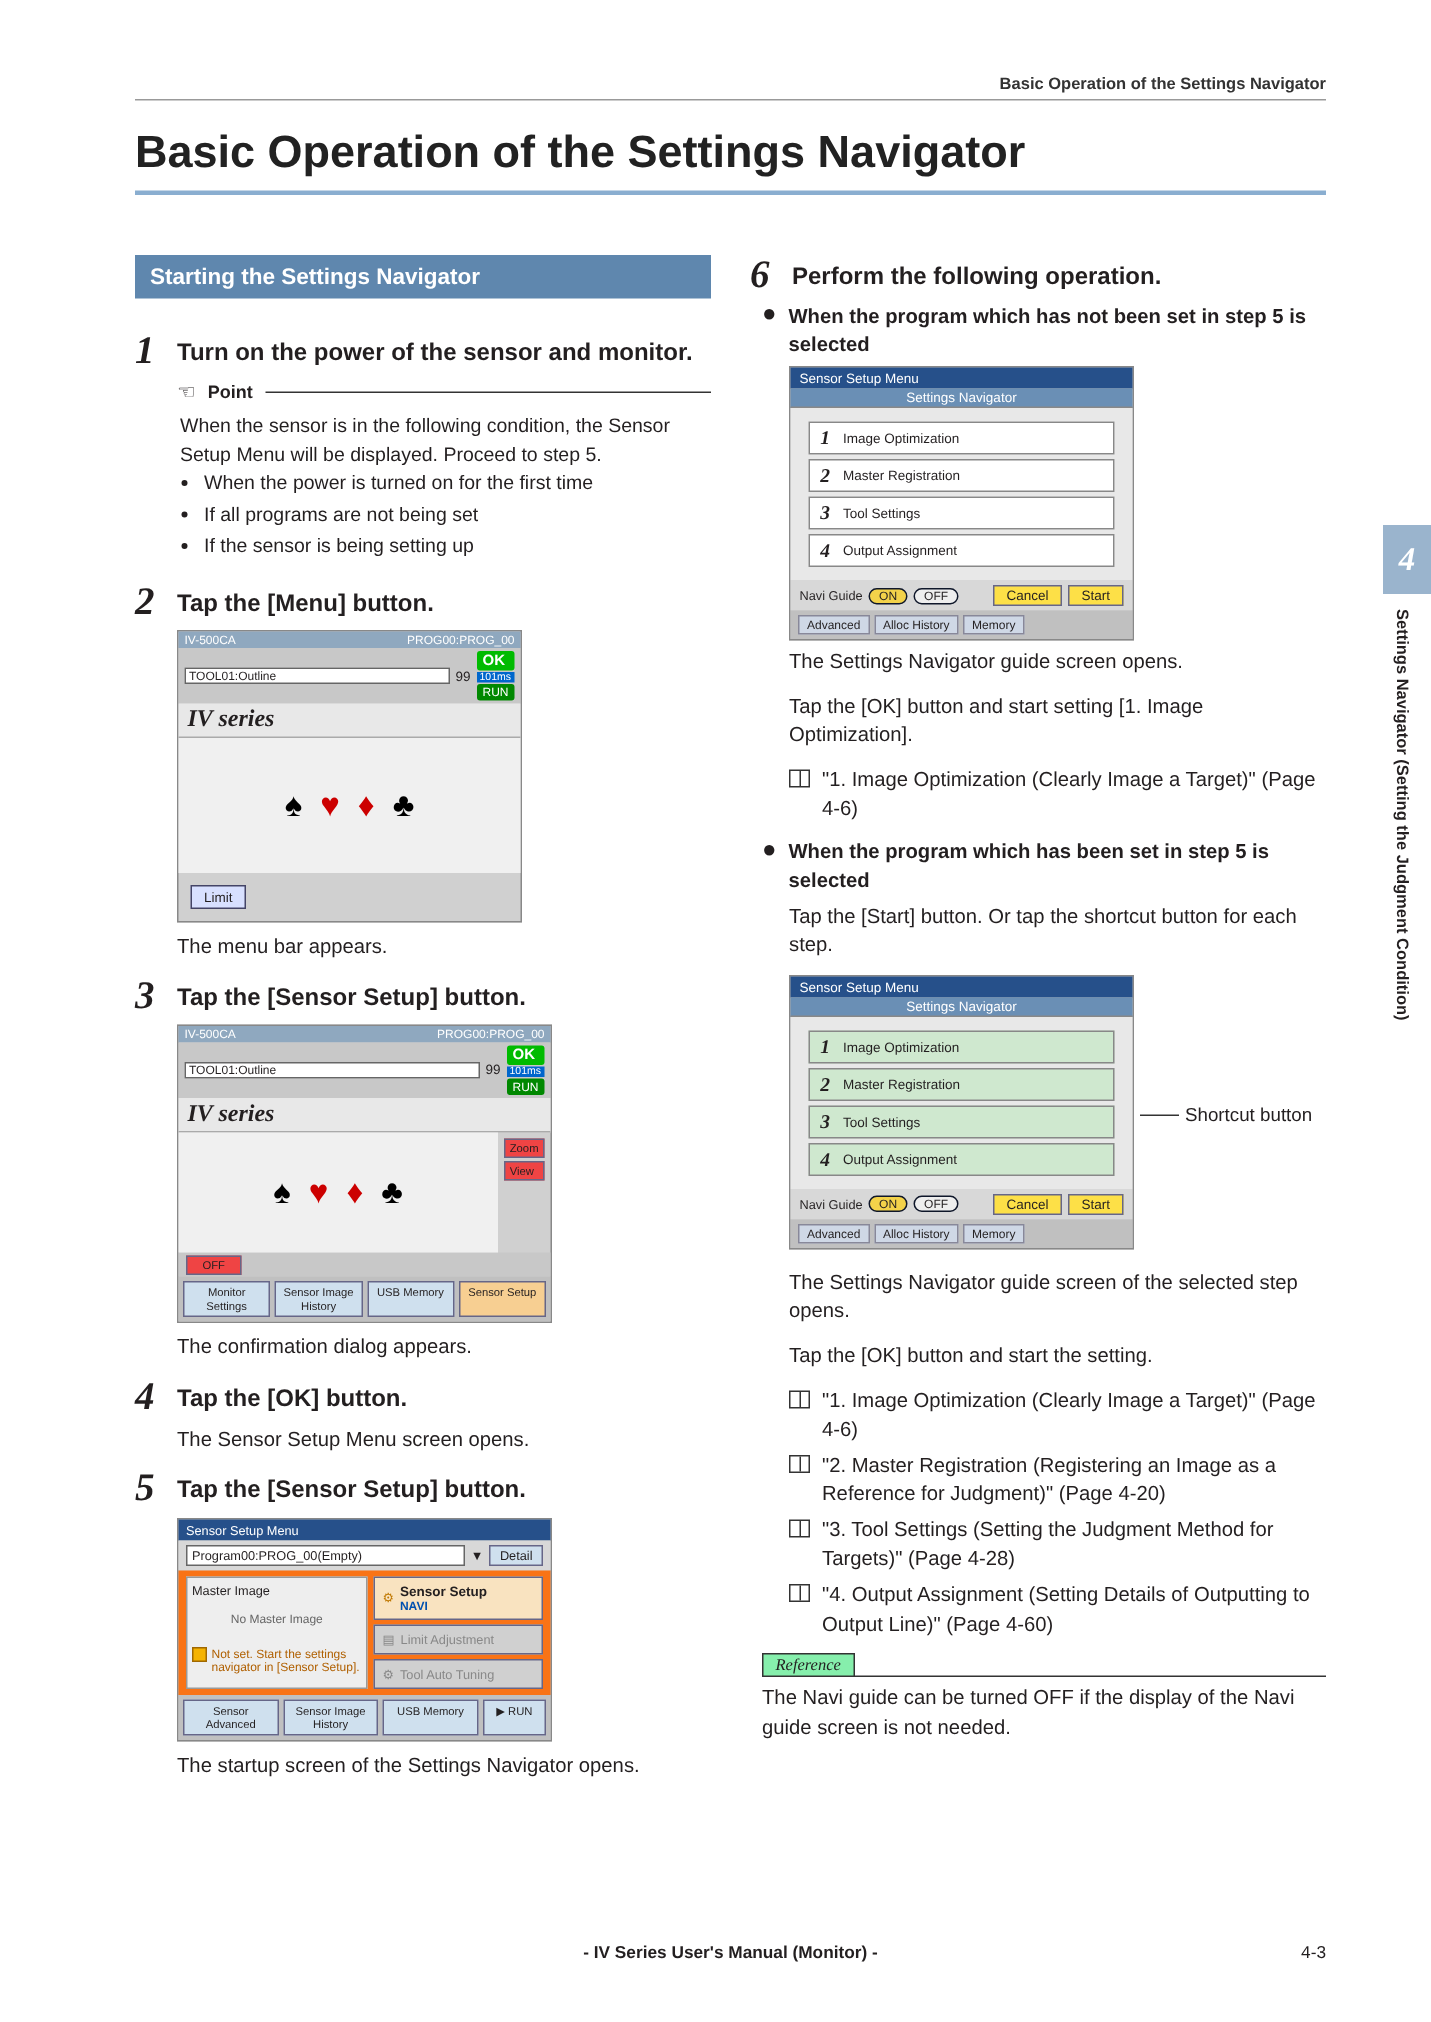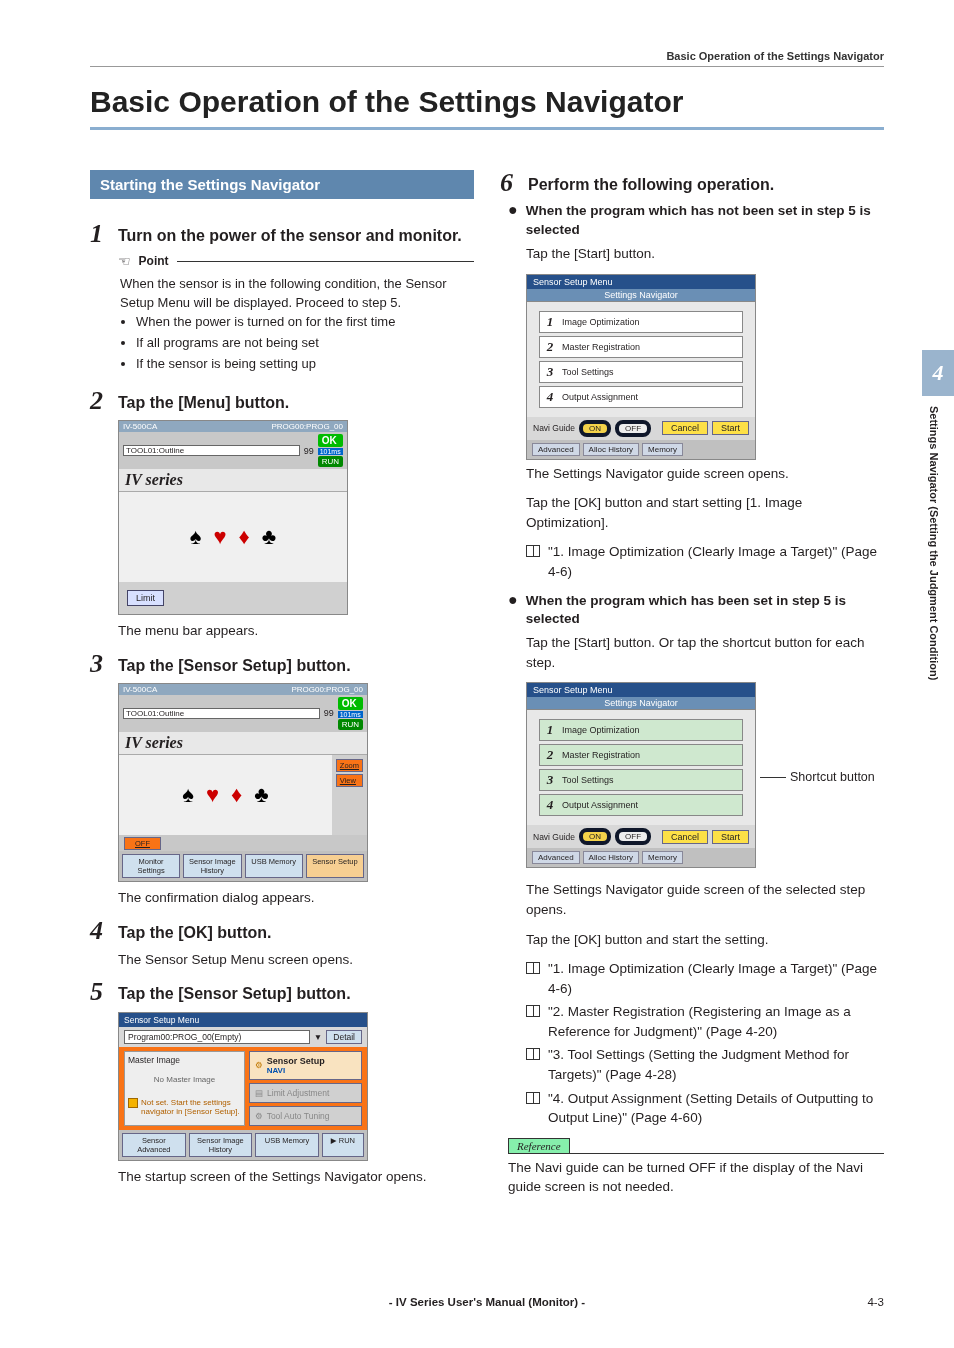--- a/index.html
+++ b/index.html
@@ -130,40 +130,40 @@
   .heart,.diamond{ color:#c00;}
   .ss-menu-btn {
     background:#d8e0ff; border:1px solid #446;
     display:inline-block; padding:2px 8px; margin:4px;
     font-size:9px;
   }
   .ss-bottom-bar { background:#c0c0c0; padding:3px; display:flex; gap:3px; flex-wrap:wrap;}
   .ss-tab { background:#cfe0ee; border:1px solid #668; padding:2px 4px; font-size:7.5px; flex:1; text-align:center;}
   .ss-tab.orange { background:#f7cf92; }
   .ss-btn-right { display:flex; flex-direction:column; gap:2px;}
-  .ss-small-btn { background:#f97316; border:1px solid #668; padding:1px 3px; font-size:7.5px;text-decoration:underline;}
+  .ss-small-btn { background:#ef4444; border:1px solid #668; padding:1px 3px; font-size:7.5px;}
 
   
   .smenu { width:230px; border:1px solid #888; background:#c8c8c8; margin-left:28px; font-size:9px; margin-bottom:4px;}
   .smenu-title { background:#26508a; color:#fff; padding:2px 6px; font-size:9px;}
   .smenu-sub { text-align:center; color:#fff; background:#6a8fb5; padding:1px; font-size:9px; border-bottom:1px solid #888;}
   .smenu-list { background:#e8e8e8; padding:6px 12px;}
   .smenu-item {
     background:#fff; border:1px solid #888; margin:3px 0;
     display:flex; align-items:center; gap:6px; padding:2px 4px; font-size:9px;
   }
   .smenu-item .n {
     font-family:"Times New Roman",serif; font-style:italic; font-weight:bold;
     font-size:13px; width:12px; text-align:center;
   }
   .smenu-item.green { background:#cfe8cf; }
   .smenu-navi {
     display:flex; align-items:center; gap:4px; padding:3px 6px; background:#d8d8d8; font-size:8.5px;
   }
-  .pill { border-radius:8px; padding:0 6px; font-size:8px; border:4px solid #0f172a; background:#eee;}
+  .pill { border-radius:8px; padding:0 6px; font-size:8px; border:1px solid #0f172a; background:#eee;}
   .pill.on { background:#f3d24a; }
   .smenu-actions { margin-left:auto; display:flex; gap:4px;}
   .sbtn { background:#fde047; border:1px solid #668; padding:1px 8px; font-size:9px;}
   .smenu-tabs { display:flex; gap:3px; padding:3px 5px; background:#c0c0c0;}
   .stab { background:#cfd8e6; border:1px solid #889; padding:1px 5px; font-size:8px;}
 
   .dot-head {
     display:flex; gap:8px; align-items:flex-start;
     font-weight:bold; font-size:13.5px; line-height:1.4;
     margin: 2px 0 4px 8px;
@@ -408,21 +408,20 @@
 
       <div class="step">
         <div class="step-num">6</div>
         <div class="step-text">Perform the following operation.</div>
       </div>
 
       <div class="dot-head">
         <span class="dot">●</span>
         <span>When the program which has not been set in step 5 is selected</span>
       </div>
-      <div class="body-text" style="margin-left:26px;">Tap the [Start] button.</div>
 
       <div class="smenu" style="margin-left:26px;">
         <div class="smenu-title">Sensor Setup Menu</div>
         <div class="smenu-sub">Settings Navigator</div>
         <div class="smenu-list">
           <div class="smenu-item">
               <span class="n">1</span>
               <span>Image Optimization</span>
             </div>
           <div class="smenu-item">

